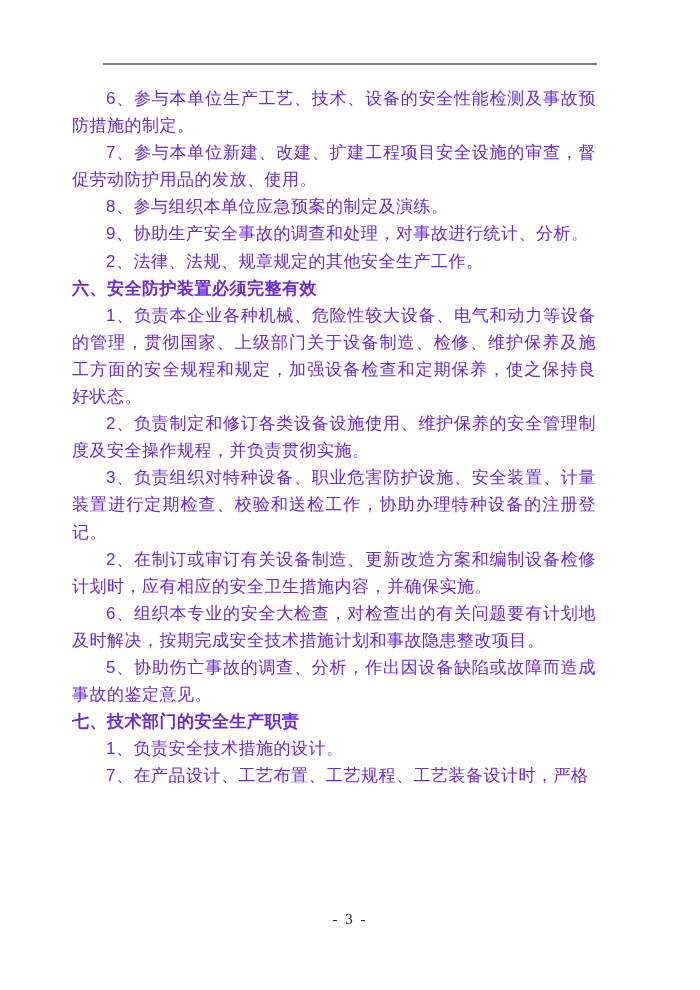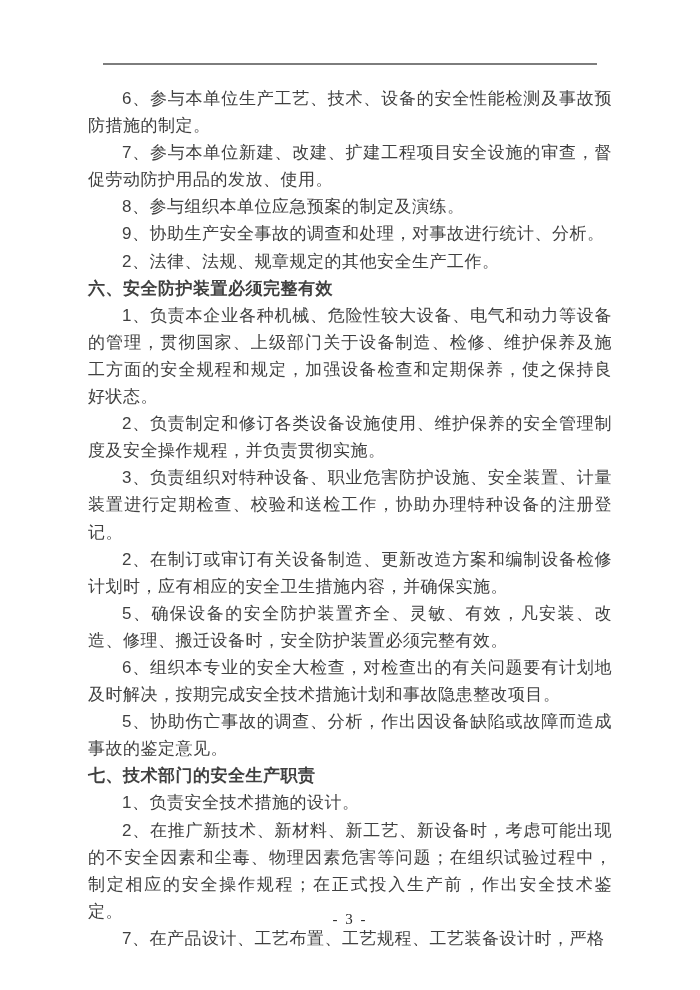--- a/index.html
+++ b/index.html
@@ -19,23 +19,23 @@
     position: absolute;
     top: 63px;
     left: 103px;
     width: 494px;
     height: 2px;
     background: #7d7d7d;
   }
   .content {
     position: absolute;
     top: 85px;
-    left: 88px;
+    left: 72px;
     width: 524px;
-    color: #404040;
+    color: #6d28d9;
     font-size: 17px;
     line-height: 27.1px;
     text-align: justify;
     text-justify: inter-character;
     letter-spacing: 0.5px;
   }
   .content p {
     margin: 0;
     padding: 0;
   }
@@ -67,22 +67,20 @@
       <p class="item">6、参与本单位生产工艺、技术、设备的安全性能检测及事故预防措施的制定。</p>
       <p class="item">7、参与本单位新建、改建、扩建工程项目安全设施的审查，督促劳动防护用品的发放、使用。</p>
       <p class="item">8、参与组织本单位应急预案的制定及演练。</p>
       <p class="item">9、协助生产安全事故的调查和处理，对事故进行统计、分析。</p>
       <p class="item">2、法律、法规、规章规定的其他安全生产工作。</p>
       <p class="heading">六、安全防护装置必须完整有效</p>
       <p class="item">1、负责本企业各种机械、危险性较大设备、电气和动力等设备的管理，贯彻国家、上级部门关于设备制造、检修、维护保养及施工方面的安全规程和规定，加强设备检查和定期保养，使之保持良好状态。</p>
       <p class="item">2、负责制定和修订各类设备设施使用、维护保养的安全管理制度及安全操作规程，并负责贯彻实施。</p>
       <p class="item">3、负责组织对特种设备、职业危害防护设施、安全装置、计量装置进行定期检查、校验和送检工作，协助办理特种设备的注册登记。</p>
       <p class="item">2、在制订或审订有关设备制造、更新改造方案和编制设备检修计划时，应有相应的安全卫生措施内容，并确保实施。</p>
-      <p class="item">5、确保设备的安全防护装置齐全、灵敏、有效，凡安装、改造、修理、搬迁设备时，安全防护装置必须完整有效。</p>
       <p class="item">6、组织本专业的安全大检查，对检查出的有关问题要有计划地及时解决，按期完成安全技术措施计划和事故隐患整改项目。</p>
       <p class="item">5、协助伤亡事故的调查、分析，作出因设备缺陷或故障而造成事故的鉴定意见。</p>
       <p class="heading">七、技术部门的安全生产职责</p>
       <p class="item">1、负责安全技术措施的设计。</p>
-      <p class="item">2、在推广新技术、新材料、新工艺、新设备时，考虑可能出现的不安全因素和尘毒、物理因素危害等问题；在组织试验过程中，制定相应的安全操作规程；在正式投入生产前，作出安全技术鉴定。</p>
       <p class="item">7、在产品设计、工艺布置、工艺规程、工艺装备设计时，严格</p>
     </div>
   <div class="page-number">- 3 -</div>
 </div>
 
 </body></html>

